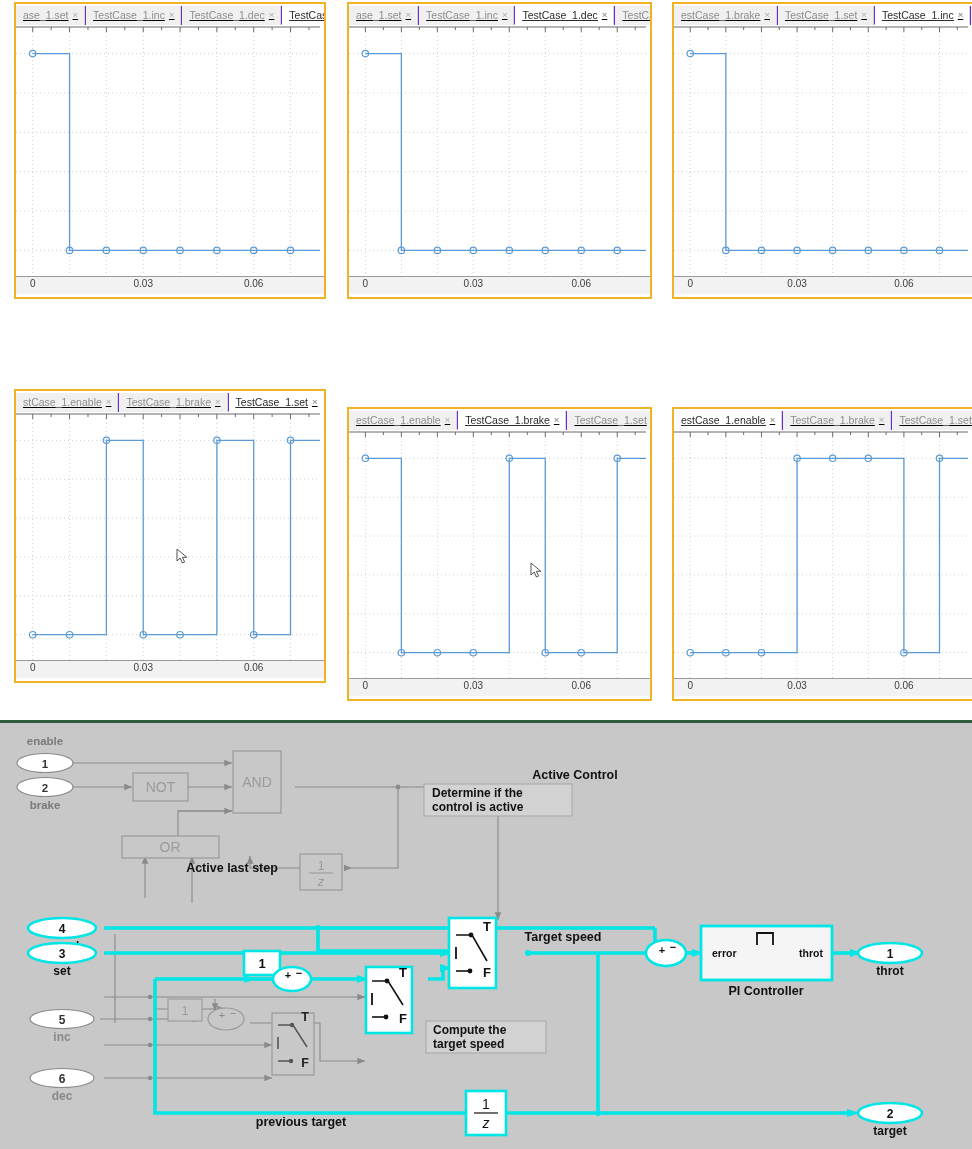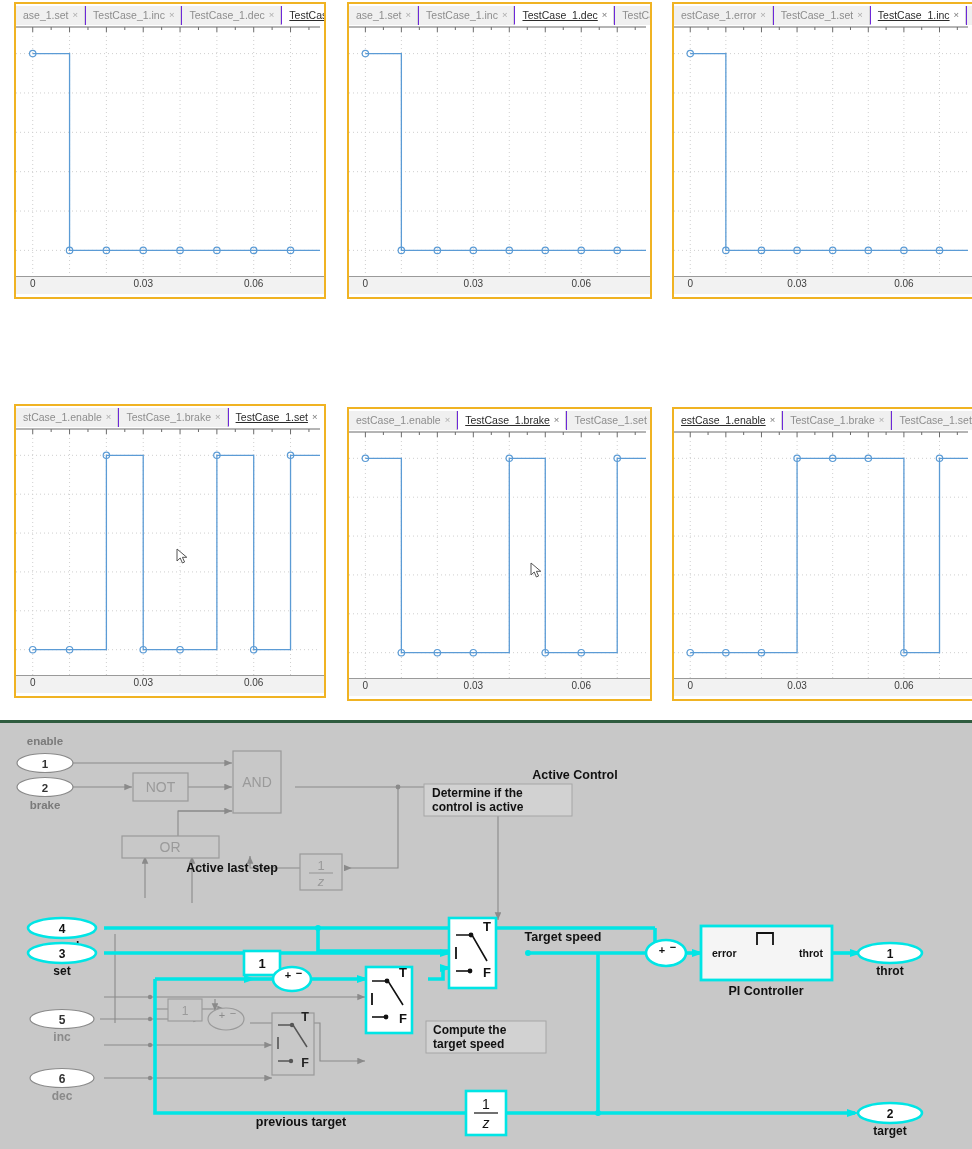--- a/index.html
+++ b/index.html
@@ -2,21 +2,21 @@
 <html><head>
 <meta charset="utf-8">
 <style>
   html,body{margin:0;padding:0;background:#ffffff;}
   body{width:972px;height:1149px;position:relative;overflow:hidden;
        font-family:"Liberation Sans",sans-serif;}
 
   
   .scope{position:absolute;border:2px solid #F0B323;background:#ffffff;box-sizing:border-box;}
   .tabbar{height:22px;background:#ffffff;display:flex;align-items:flex-end;
-          overflow:hidden;border-bottom:1px solid #ffffff;box-sizing:border-box;}
+          overflow:hidden;border-bottom:1px solid #ffffff;box-sizing:border-box;text-decoration:underline;}
   .tab{display:flex;align-items:center;gap:4px;padding:2px 6px 3px 7px;
        font-size:10.5px;color:#8d8d8d;white-space:nowrap;
        border-left:1px solid #6d28d9;border-right:1px solid #d6d6d6;
        background:#f0f0f0;height:19px;box-sizing:border-box;}
   .tab:first-child{border-left:none;}
   .tab.active{background:#ffffff;color:#1a1a1a;border-bottom:1px solid #ffffff;}
   .tab.active .tlabel{text-decoration:underline;color:#2b2b2b;}
   .tclose{font-size:9.5px;color:#aaa;line-height:1;}
   .tab.active .tclose{color:#777;}
 
@@ -169,21 +169,21 @@
   <div class="xaxisband">
       <div class="xtick" style="left: 16.3902px;">0</div>
       <div class="xtick" style="left: 124.317px;">0.03</div>
       <div class="xtick" style="left: 232.244px;">0.06</div>
     </div>
 </div>
 
 <div class="scope" id="scope-top-right" style="left:672px;top:2px;width:302px;height:297px;">
   <div class="tabbar">
     <div class="tab">
-        <span class="tlabel">estCase_1.error</span>
+        <span class="tlabel">estCase_1.brake</span>
         <span class="tclose">×</span>
       </div>
     <div class="tab">
         <span class="tlabel">TestCase_1.set</span>
         <span class="tclose">×</span>
       </div>
     <div class="tab active">
         <span class="tlabel">TestCase_1.inc</span>
         <span class="tclose">×</span>
       </div>
@@ -233,21 +233,21 @@
         <circle cx="265.51219512195127" cy="224.38709677419354" r="3.2" fill="none" stroke="#5b9bd5" stroke-width="1.2"></circle>
       </svg>
     </div>
   <div class="xaxisband">
       <div class="xtick" style="left: 16.2439px;">0</div>
       <div class="xtick" style="left: 123.073px;">0.03</div>
       <div class="xtick" style="left: 229.902px;">0.06</div>
     </div>
 </div>
 
-<div class="scope" id="scope-bot-left" style="left:14px;top:404px;width:312px;height:294px;">
+<div class="scope" id="scope-bot-left" style="left:14px;top:389px;width:312px;height:294px;">
   <div class="tabbar">
     <div class="tab">
         <span class="tlabel">stCase_1.enable</span>
         <span class="tclose">×</span>
       </div>
     <div class="tab">
         <span class="tlabel">TestCase_1.brake</span>
         <span class="tclose">×</span>
       </div>
     <div class="tab active">

